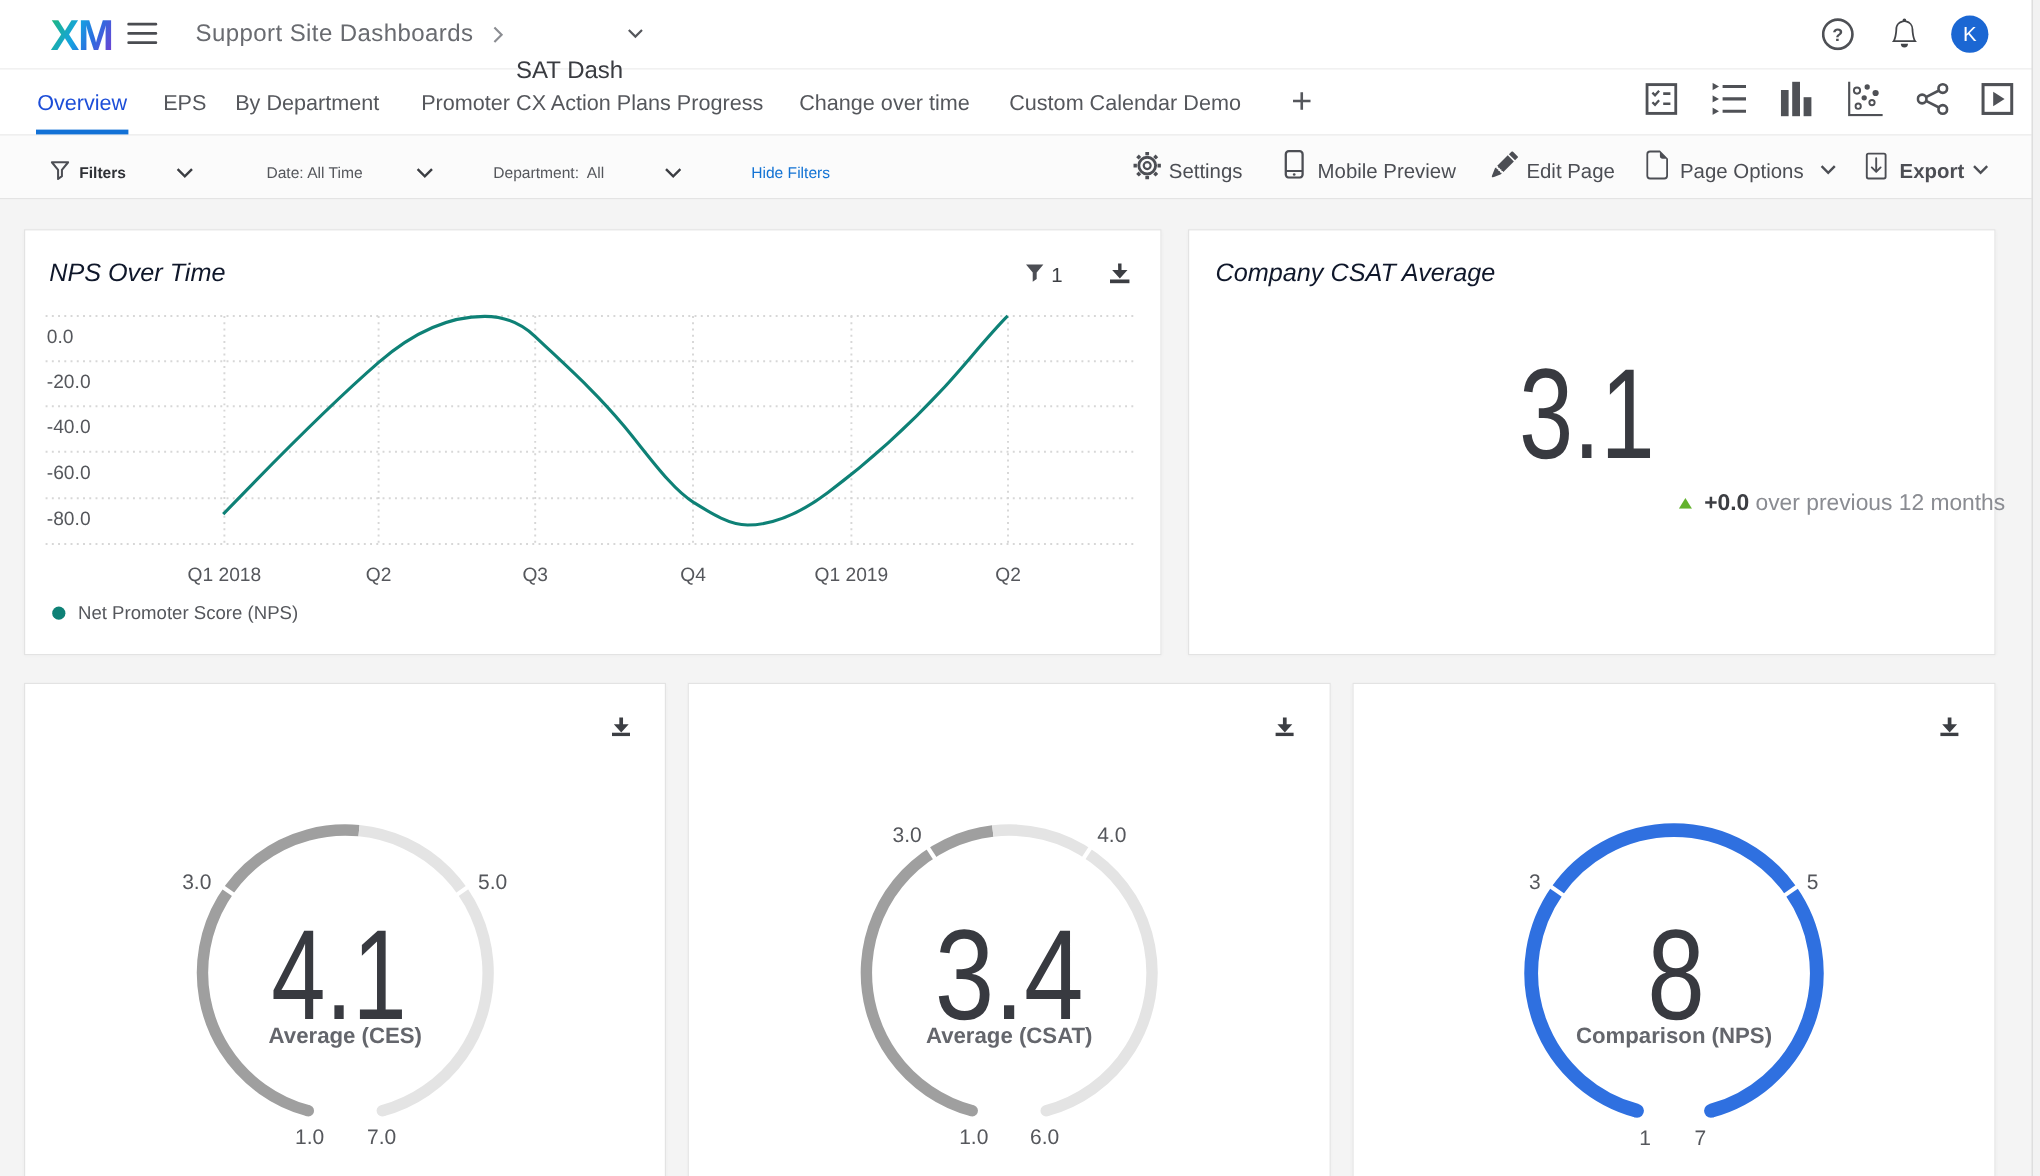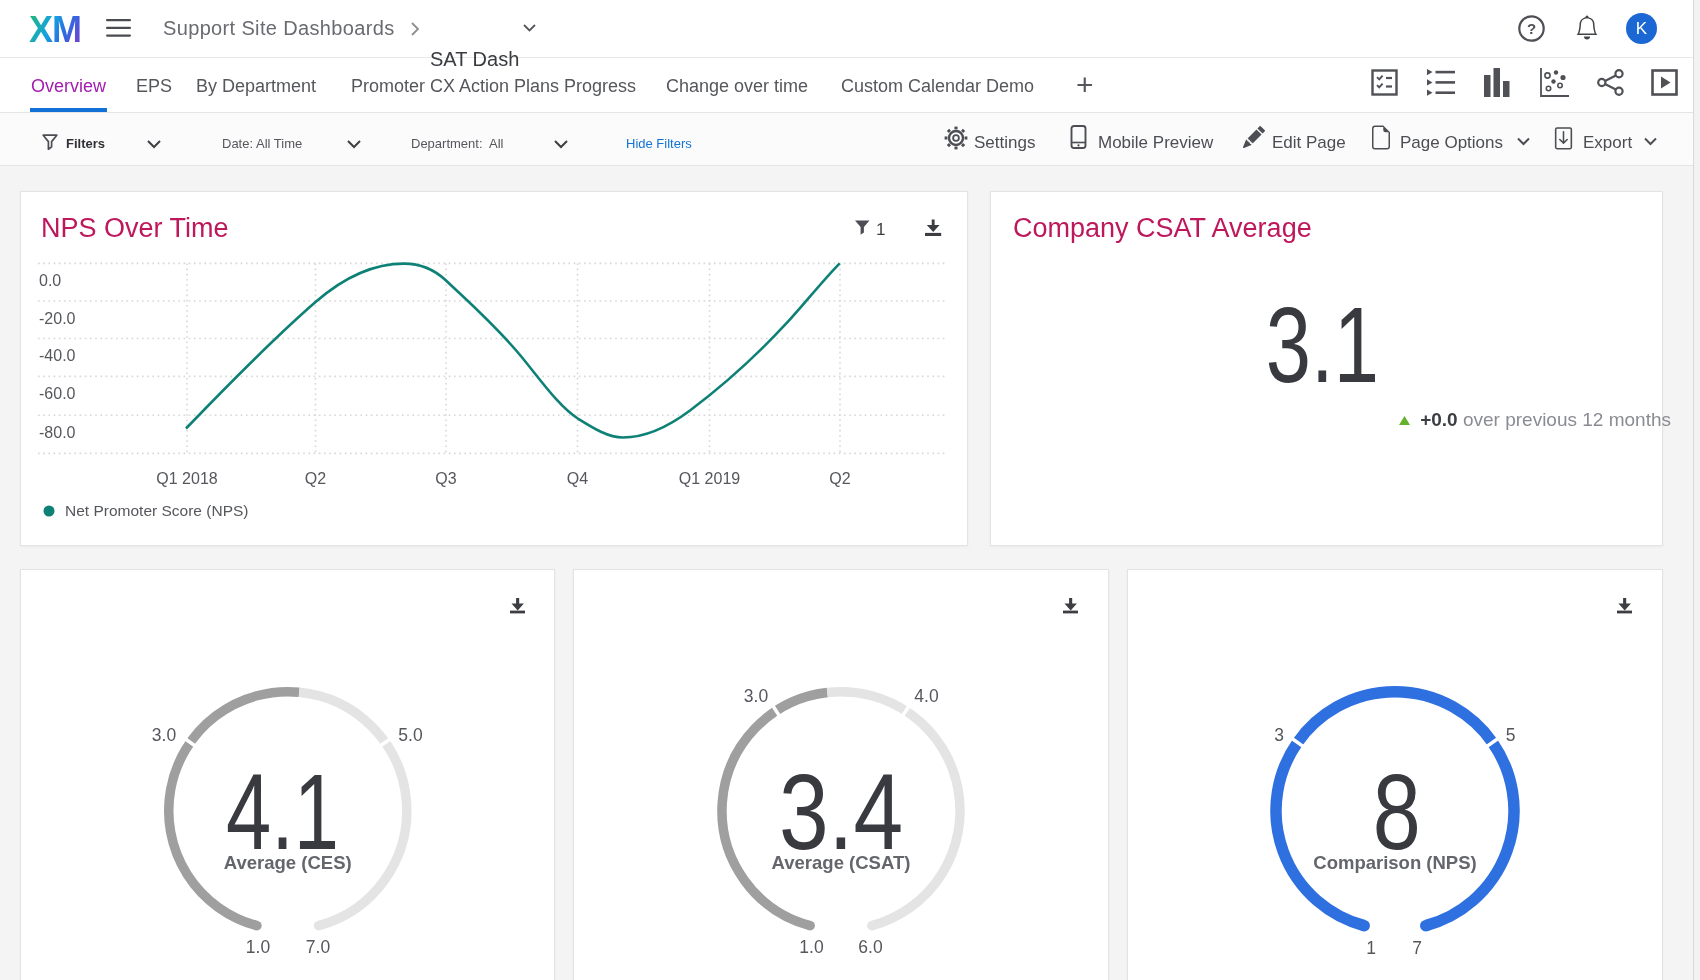--- a/index.html
+++ b/index.html
@@ -2,32 +2,32 @@
 <html><head>
 <meta charset="utf-8">
 <style>
 * { margin:0; padding:0; box-sizing:border-box; }
 html,body { width:1700px; height:980px; overflow:hidden; }
 body { font-family:"Liberation Sans", sans-serif; background:#f4f4f4; position:relative; }
 .abs { position:absolute; }
 .topbar { left:0; top:0; width:1700px; height:58px; background:#fff; border-bottom:1px solid #e8e8e8; }
 .tabbar { left:0; top:58px; width:1700px; height:55px; background:#fff; border-bottom:1px solid #e4e4e4; }
 .filterbar { left:0; top:113px; width:1700px; height:53px; background:#fbfbfb; border-bottom:1px solid #e4e4e4; }
-.logo { left:29px; top:12px; font-size:36px; font-weight:bold; letter-spacing:-1px;
+.logo { left:42px; top:12px; font-size:36px; font-weight:bold; letter-spacing:-1px;
   background:linear-gradient(115deg,#1fb877 2%,#15a3e1 40%,#2b6de0 65%,#7a3bd0 100%);
   -webkit-background-clip:text; background-clip:text; color:transparent; line-height:1; }
 .crumb1 { left:163px; top:17px; font-size:20px; letter-spacing:0.35px; color:#696b70; line-height:22px; }
 .crumb2 { left:430px; top:17px; font-size:20px; color:#393b40; line-height:22px;margin-top:31px; }
 .tab { top:58px; height:54px; font-size:18px; color:#55575c; line-height:57px; }
-.tab.active { color:#a21caf; }
+.tab.active { color:#1d4ed8; }
 .tabline { left:30px; top:108px; width:77px; height:4px; background:#1271d6; }
 .ftxt { font-size:13px; color:#55575c; line-height:20px; top:134px; }
 .atxt { font-size:17px; color:#4c4e54; line-height:20px; top:130px; }
 .card { background:#fff; border:1px solid #e3e3e3; box-shadow:0 1px 3px rgba(0,0,0,0.04); }
-.ctitle { font-size:27px; color:#be185d; line-height:24px; }
+.ctitle { font-size:21px; color:#0f172a; line-height:24px;font-style:italic; }
 .avatar { left:1626px; top:13px; width:31px; height:31px; border-radius:50%; background:#1b67d3;
   color:#fff; font-size:17px; text-align:center; line-height:31px; }
 .gutter { left:1693px; top:0; width:7px; height:980px; background:#f2f2f2; border-left:1px solid #d9d9d9; }
 .bignum { font-size:107px; color:#383a40; font-weight:300; }
 </style>
 </head>
 <body>
 <div class="abs topbar"></div>
 <div class="abs tabbar"></div>
 <div class="abs filterbar"></div>
@@ -154,21 +154,21 @@
   <path d="M14 4.5V14a2 2 0 0 1-2 2H4a2 2 0 0 1-2-2V2a2 2 0 0 1 2-2h5.5L14 4.5zm-3 0A1.5 1.5 0 0 1 9.5 3V1H4a1 1 0 0 0-1 1v12a1 1 0 0 0 1 1h8a1 1 0 0 0 1-1V4.5h-2z" fill="#4c4e54"></path>
 </svg>
 <div class="abs atxt" style="left:1400px;top:133px;">Page Options</div>
 <svg class="abs" style="left:1516px;top:137px" width="15" height="9" viewBox="0 0 15 9">
   <polyline points="2,1.5 7.5,7 13,1.5" fill="none" stroke="#4c4e54" stroke-width="2"></polyline>
 </svg>
 <svg class="abs" style="left:1552px;top:126px" width="23" height="24" viewBox="0 0 16 16">
   <path d="M12.5 16h-9A1.5 1.5 0 0 1 2 14.5V2A1.5 1.5 0 0 1 3.5.5h9A1.5 1.5 0 0 1 14 2v12.5a1.5 1.5 0 0 1-1.5 1.5zM3.5 1.6a.4.4 0 0 0-.4.4v12.5c0 .22.18.4.4.4h9a.4.4 0 0 0 .4-.4V2a.4.4 0 0 0-.4-.4h-9z" fill="#4c4e54"></path>
   <path d="M7.646 12.05a.5.5 0 0 0 .708 0l2.6-2.6a.55.55 0 0 0-.778-.778L8.55 10.3V3.7a.55.55 0 0 0-1.1 0v6.6L5.824 8.672a.55.55 0 0 0-.778.778l2.6 2.6z" fill="#4c4e54"></path>
 </svg>
-<div class="abs atxt" style="left:1583px;top:133px;">Export</div>
+<div class="abs atxt" style="left:1583px;top:133px;font-weight:bold;">Export</div>
 <svg class="abs" style="left:1643px;top:137px" width="15" height="9" viewBox="0 0 15 9">
   <polyline points="2,1.5 7.5,7 13,1.5" fill="none" stroke="#4c4e54" stroke-width="2"></polyline>
 </svg>
 
 <div class="abs card" style="left:20px;top:191px;width:948px;height:355px;"></div>
 <div class="abs card" style="left:990px;top:191px;width:673px;height:355px;"></div>
 <div class="abs card" style="left:20px;top:569px;width:535px;height:460px;"></div>
 <div class="abs card" style="left:573px;top:569px;width:536px;height:460px;"></div>
 <div class="abs card" style="left:1127px;top:569px;width:536px;height:460px;"></div>
 

